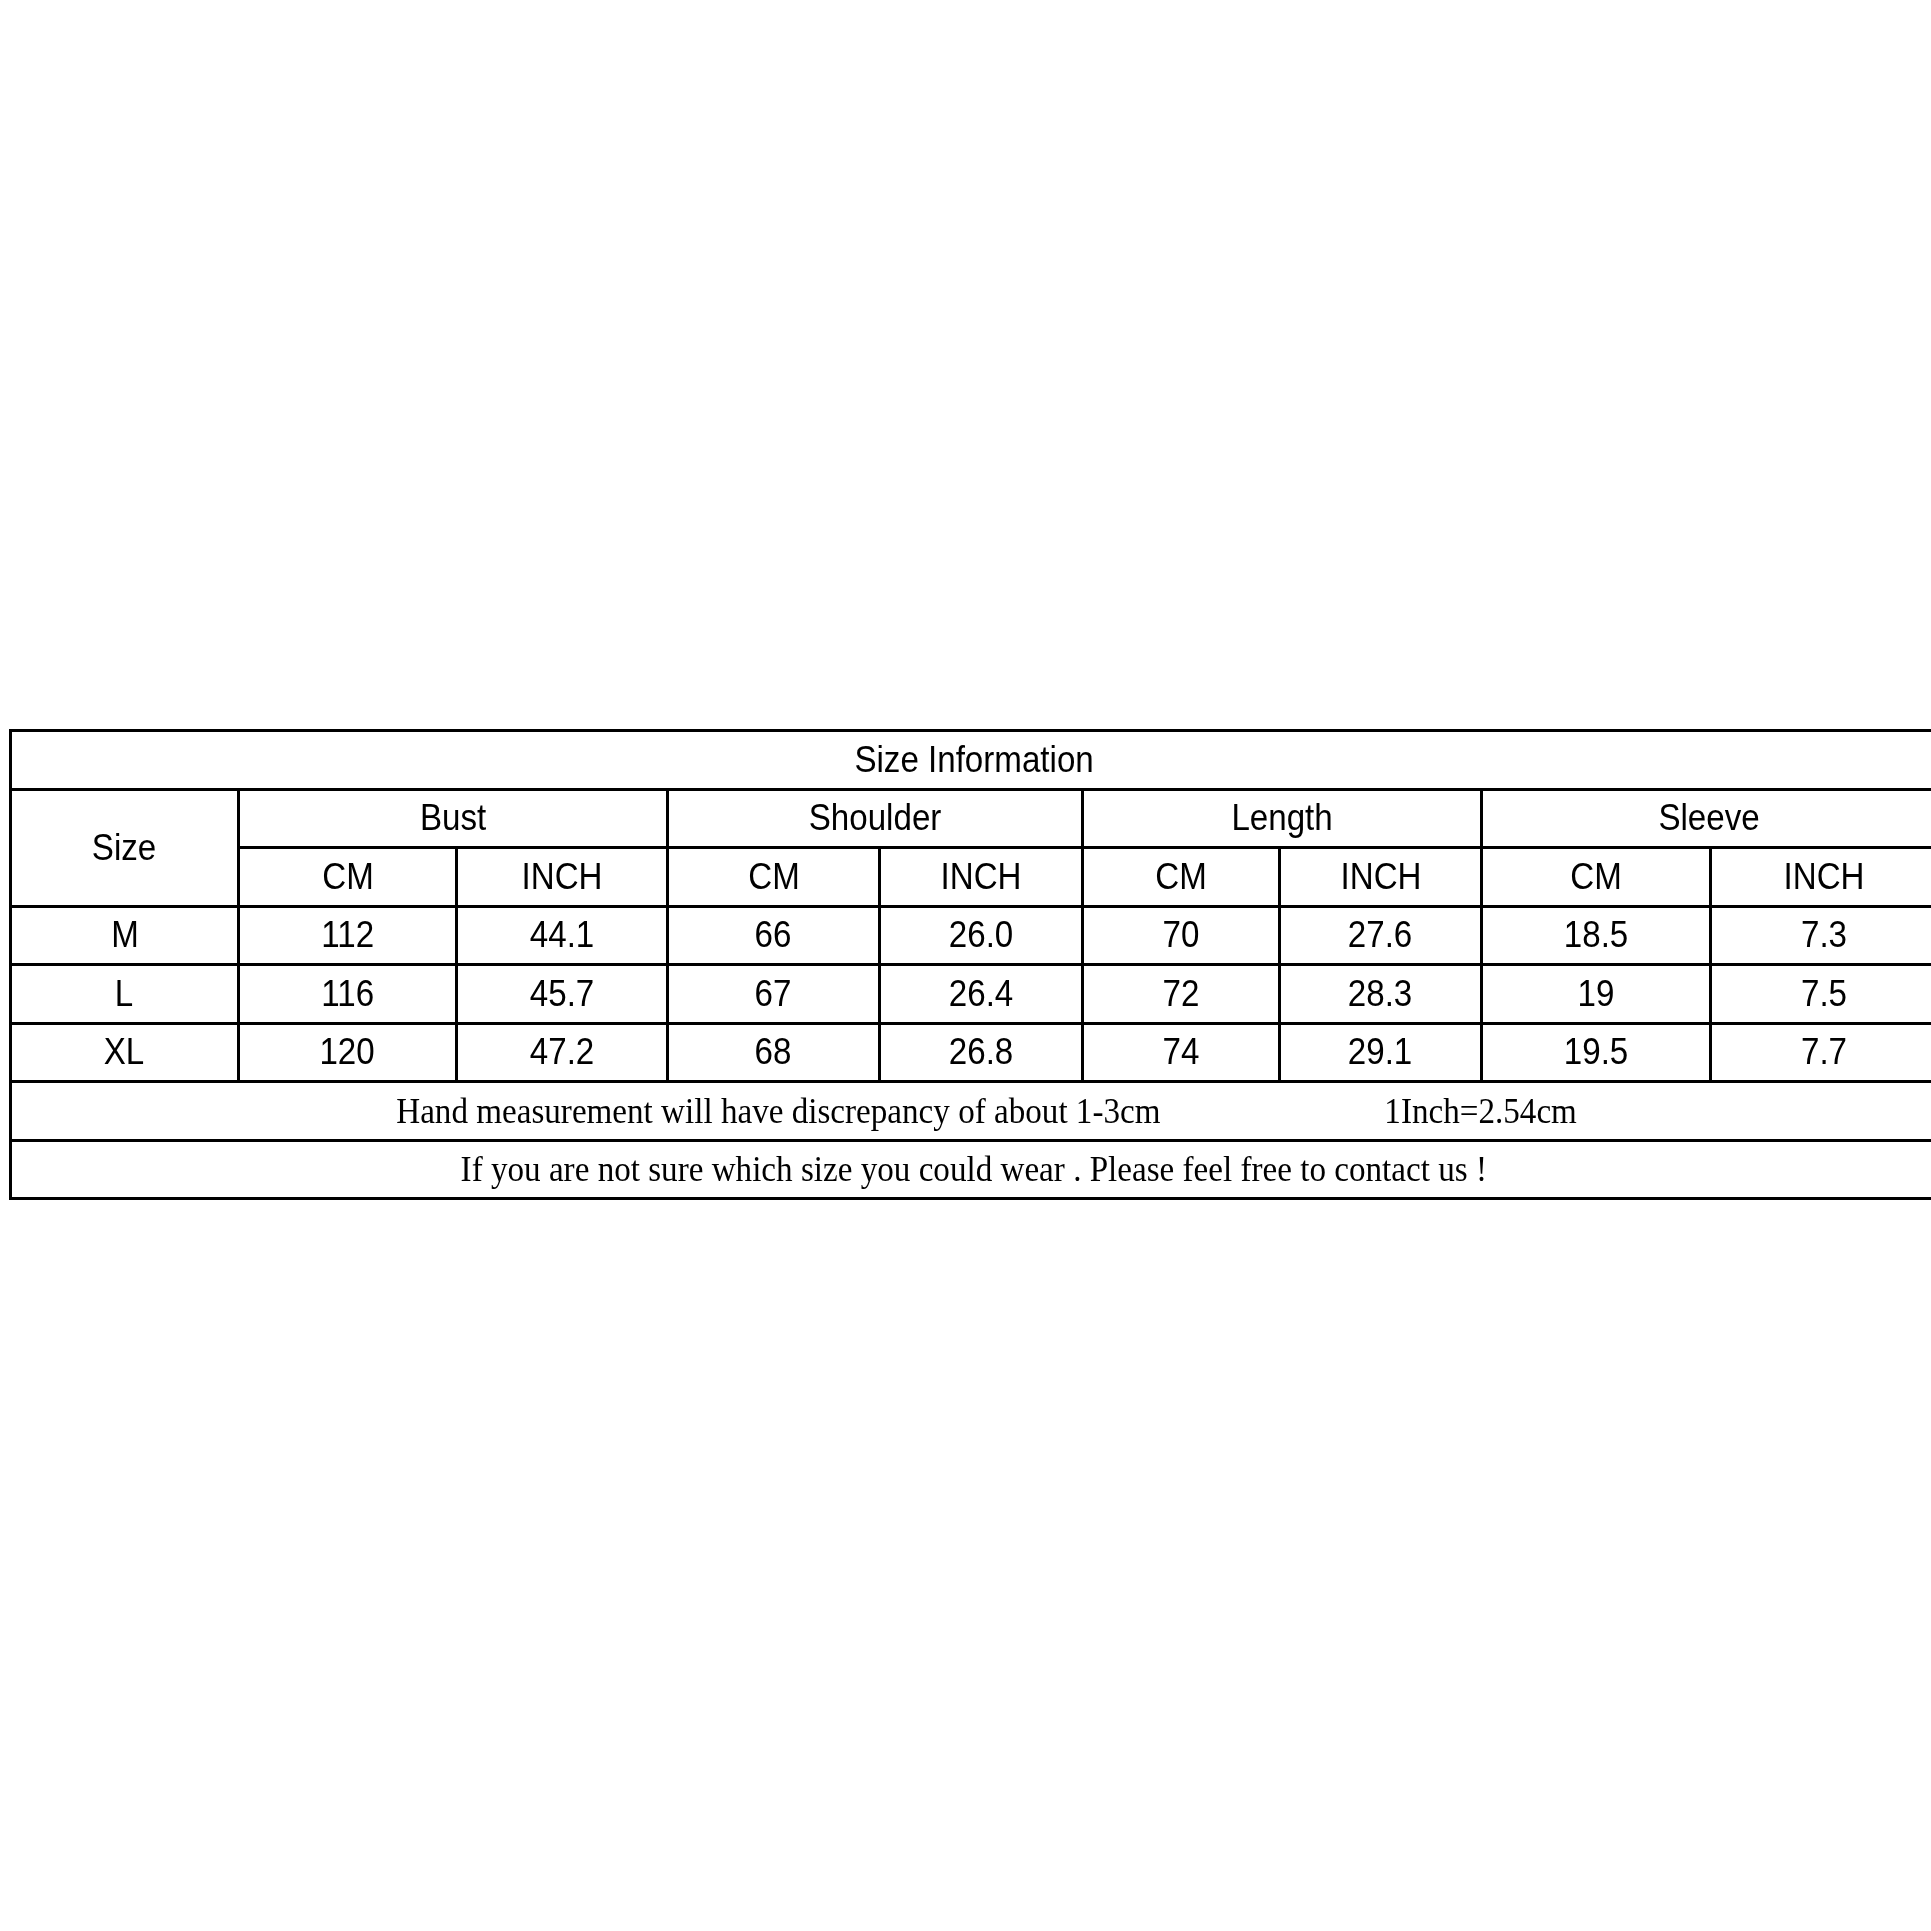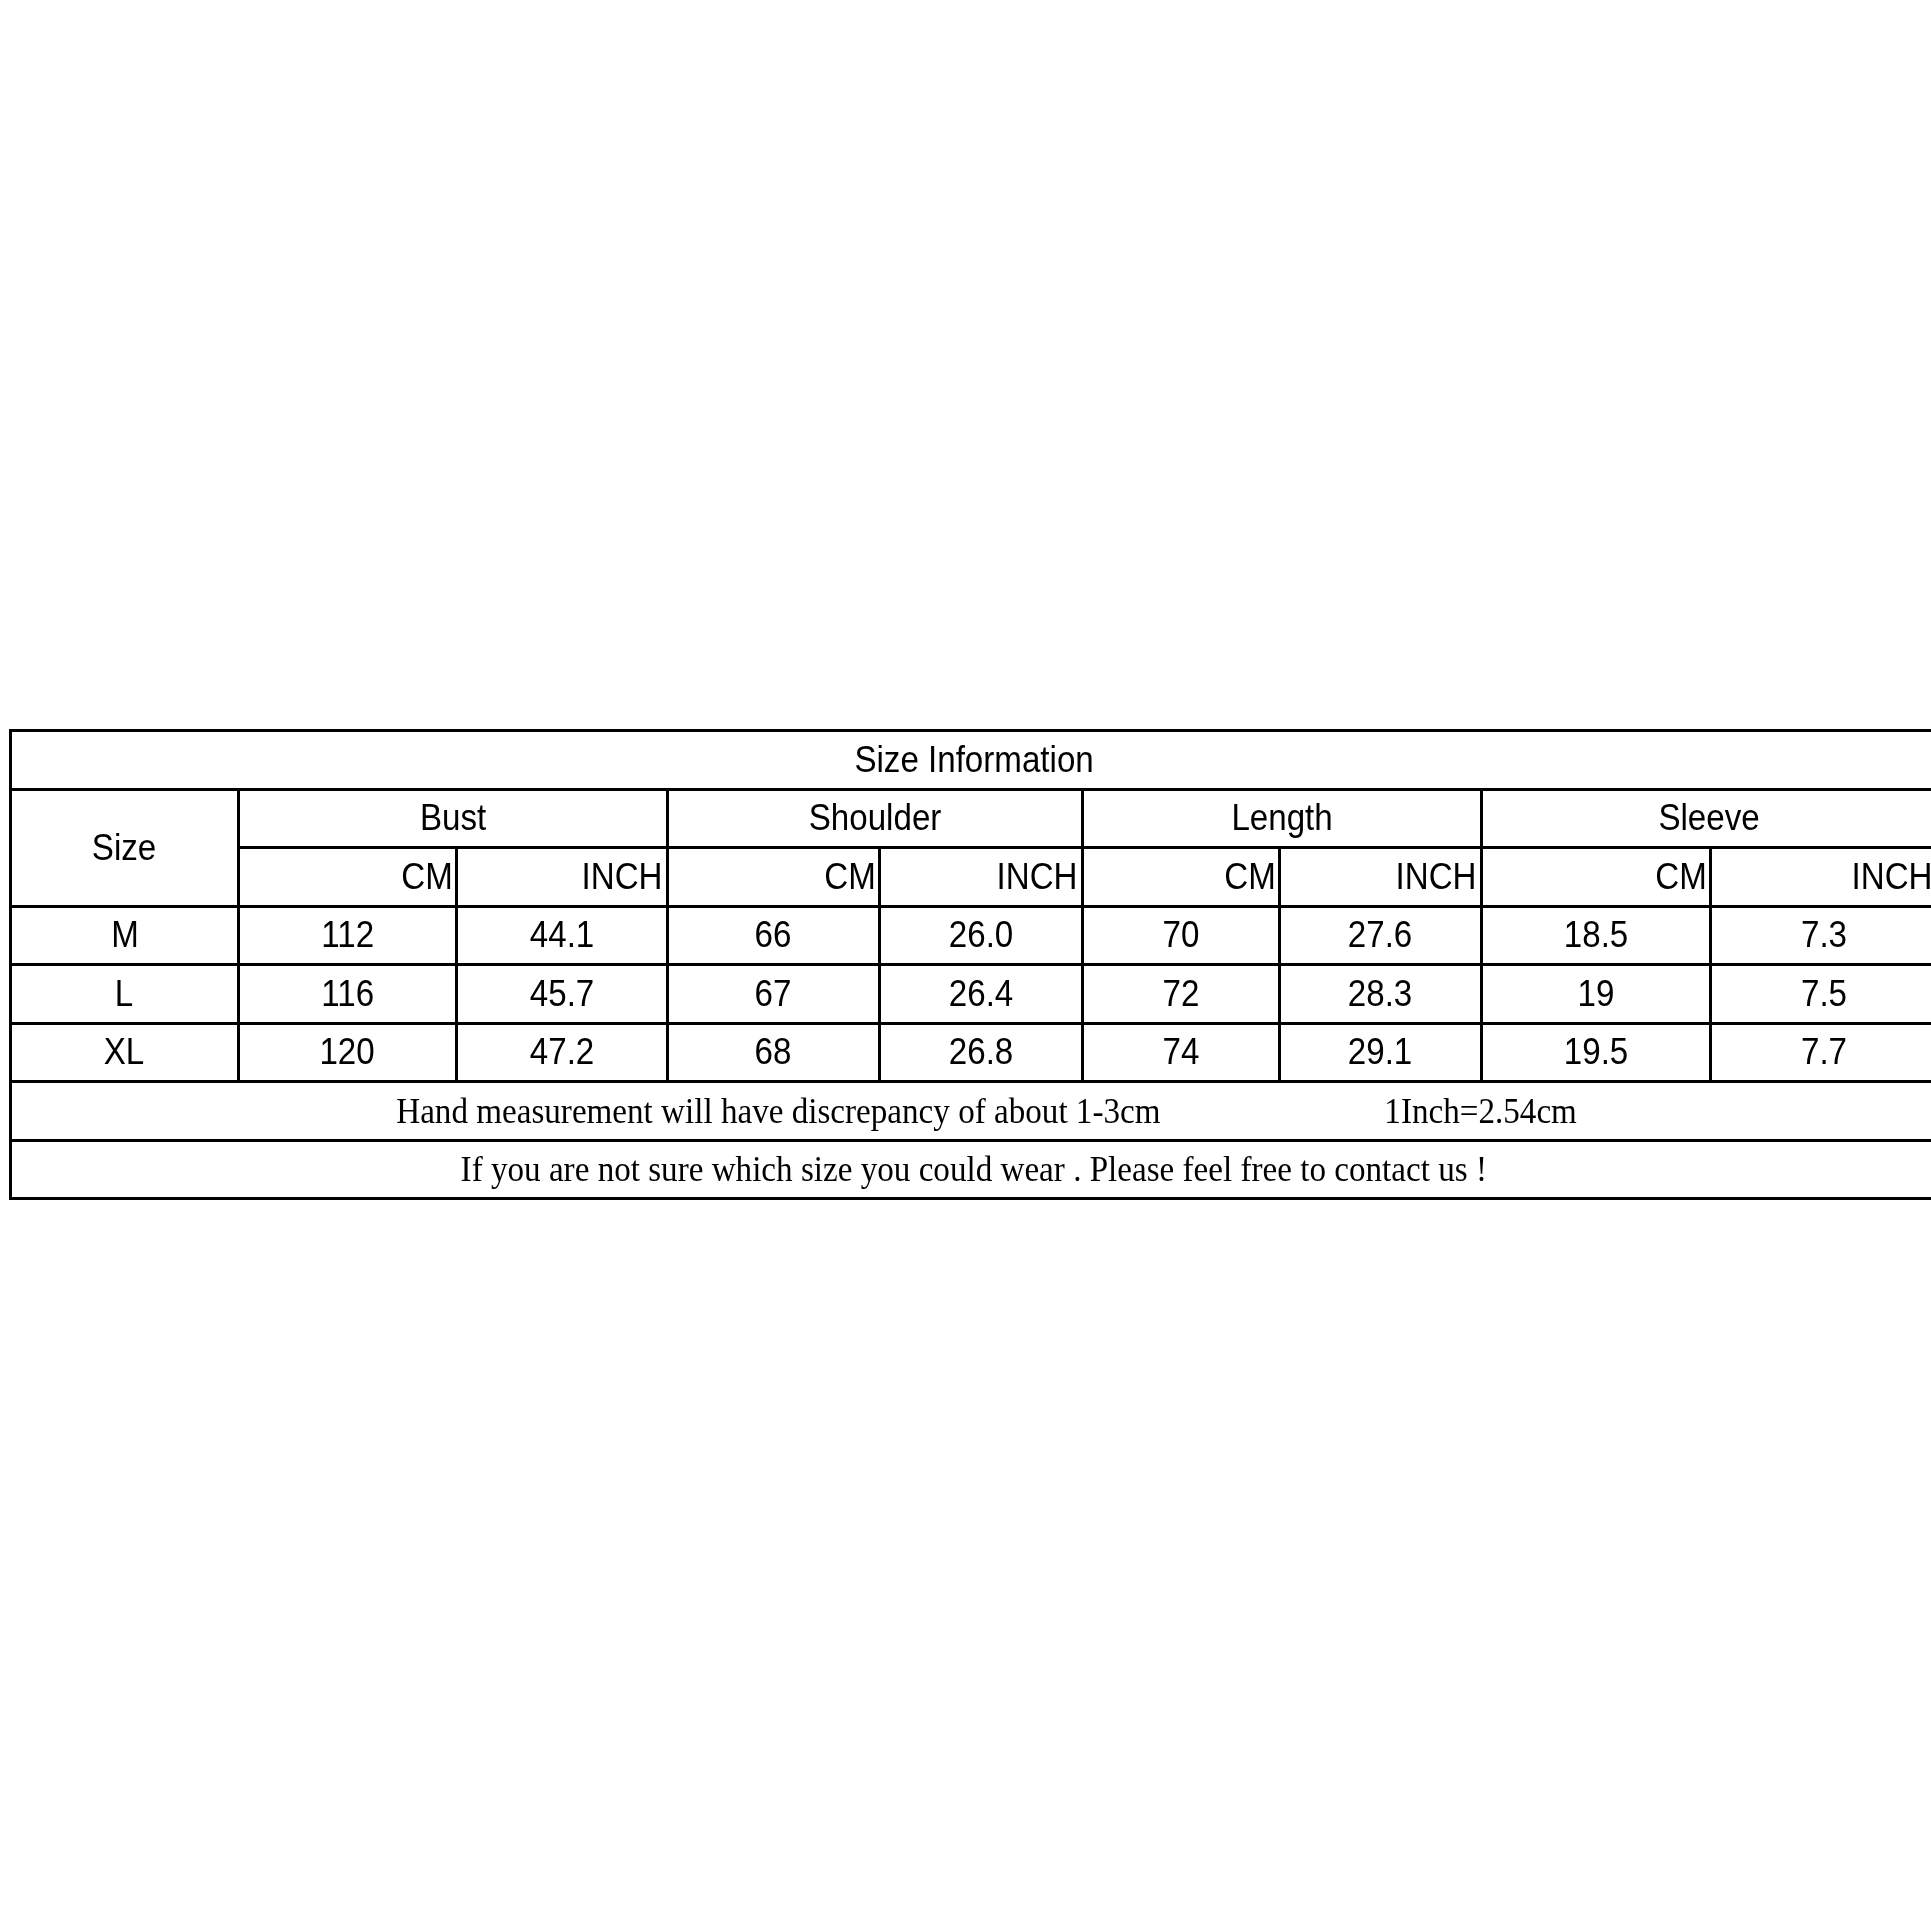--- a/index.html
+++ b/index.html
@@ -34,21 +34,21 @@
       white-space: nowrap;
       overflow: hidden;
       transform-origin: center;
     }
     .size-table td span {
       display: inline-block;
       transform: scaleX(0.92);
     }
     .r-title td { height: 55px; }
     .r-group td { height: 55px; }
-    .r-sub td { height: 55px; text-align: right; }
+    .r-sub td { height: 55px; }
     .r-data td { height: 55px; }
     .r-foot td { height: 55px; font-family: Liberation Serif, serif; }
     .foot-gap {
       display: inline-block;
       width: 183px;
     }
   </style>
 </head>
 <body>
 

